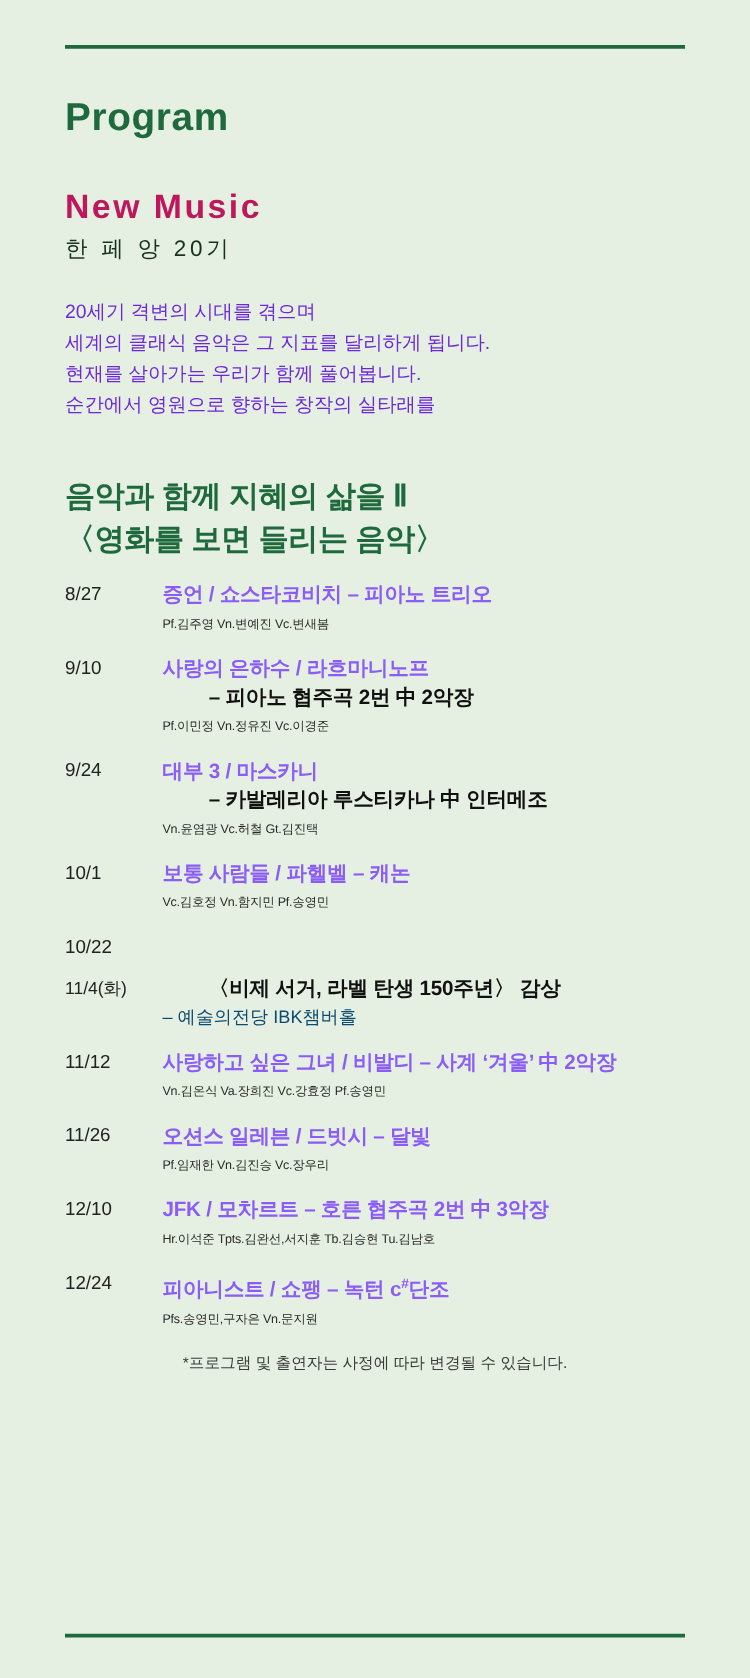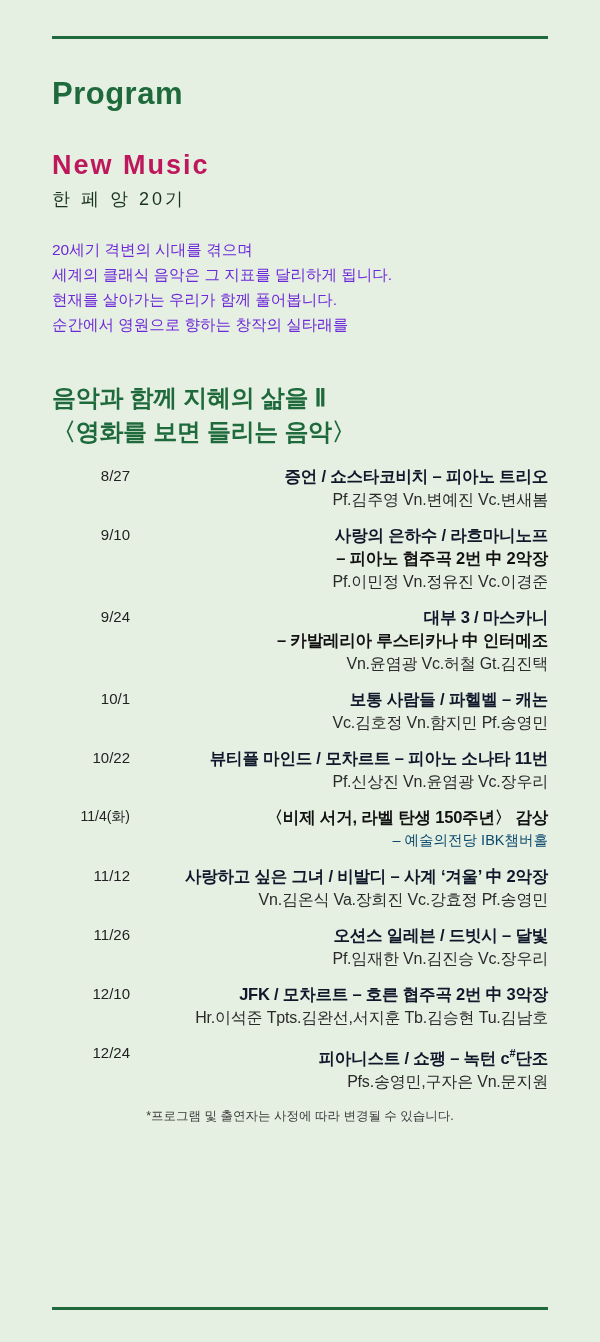--- a/index.html
+++ b/index.html
@@ -73,65 +73,63 @@
     margin-top: 44px;
     color: #1f6a3c;
     font-weight: bold;
     font-size: 24px;
     line-height: 34px;
     letter-spacing: -0.3px;
   }
 
   .list {
     margin-top: 16px;
-    text-align: right;
   }
   .item {
     display: flex;
     align-items: flex-start;
     margin-bottom: 14px;
   }
   .date {
     width: 78px;
     flex: 0 0 78px;
     font-size: 15px;
     color: #222;
     padding-top: 2px;
     white-space: nowrap;
   }
   .date.narrow { font-size: 14px; }
   .body { flex: 1 1 auto; }
   .main-line {
     font-size: 16.5px;
     font-weight: bold;
-    color: #0f172a;
+    color: #8b5cf6;
     line-height: 23px;
     letter-spacing: -0.2px;
   }
   .sub-line {
     font-size: 16.5px;
     font-weight: bold;
     color: #111;
     line-height: 23px;
     letter-spacing: -0.2px;
     margin-left: 37px;
   }
   .venue {
     font-size: 14.5px;
     color: #0c4a6e;
     line-height: 21px;
     margin-top: 1px;
   }
   .performers {
-    font-size: 16px;
+    font-size: 10px;
     color: #2a2a2a;
     line-height: 20px;
     margin-top: 2px;
     letter-spacing: -0.2px;
-    margin-left: 15px;
   }
   .sup {
     font-size: 11px;
     vertical-align: super;
   }
   .footnote {
     margin-top: 16px;
     text-align: center;
     font-size: 12.5px;
     color: #3a3a3a;
@@ -192,24 +190,20 @@
     <div class="item">
       <div class="date">10/1</div>
       <div class="body">
         <div class="main-line">보통 사람들 / 파헬벨 – 캐논</div>
         <div class="performers">Vc.김호정  Vn.함지민  Pf.송영민</div>
       </div>
     </div>
 
     <div class="item">
       <div class="date">10/22</div>
-      <div class="body">
-        <div class="main-line">뷰티플 마인드 / 모차르트 – 피아노 소나타 11번</div>
-        <div class="performers">Pf.신상진  Vn.윤염광  Vc.장우리</div>
-      </div>
     </div>
 
     <div class="item">
       <div class="date narrow">11/4(화)</div>
       <div class="body">
         <div class="sub-line">〈비제 서거, 라벨 탄생 150주년〉 감상</div>
         <div class="venue">– 예술의전당 IBK챔버홀</div>
       </div>
     </div>
 

